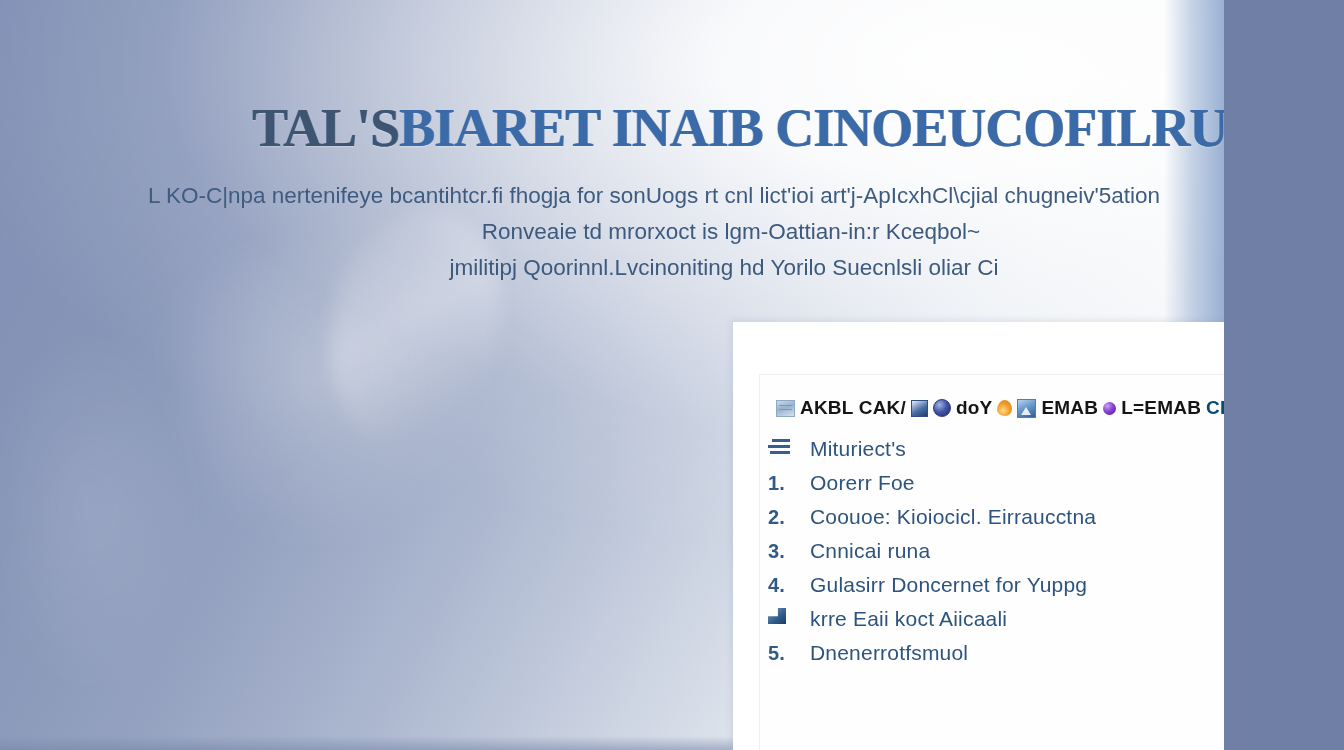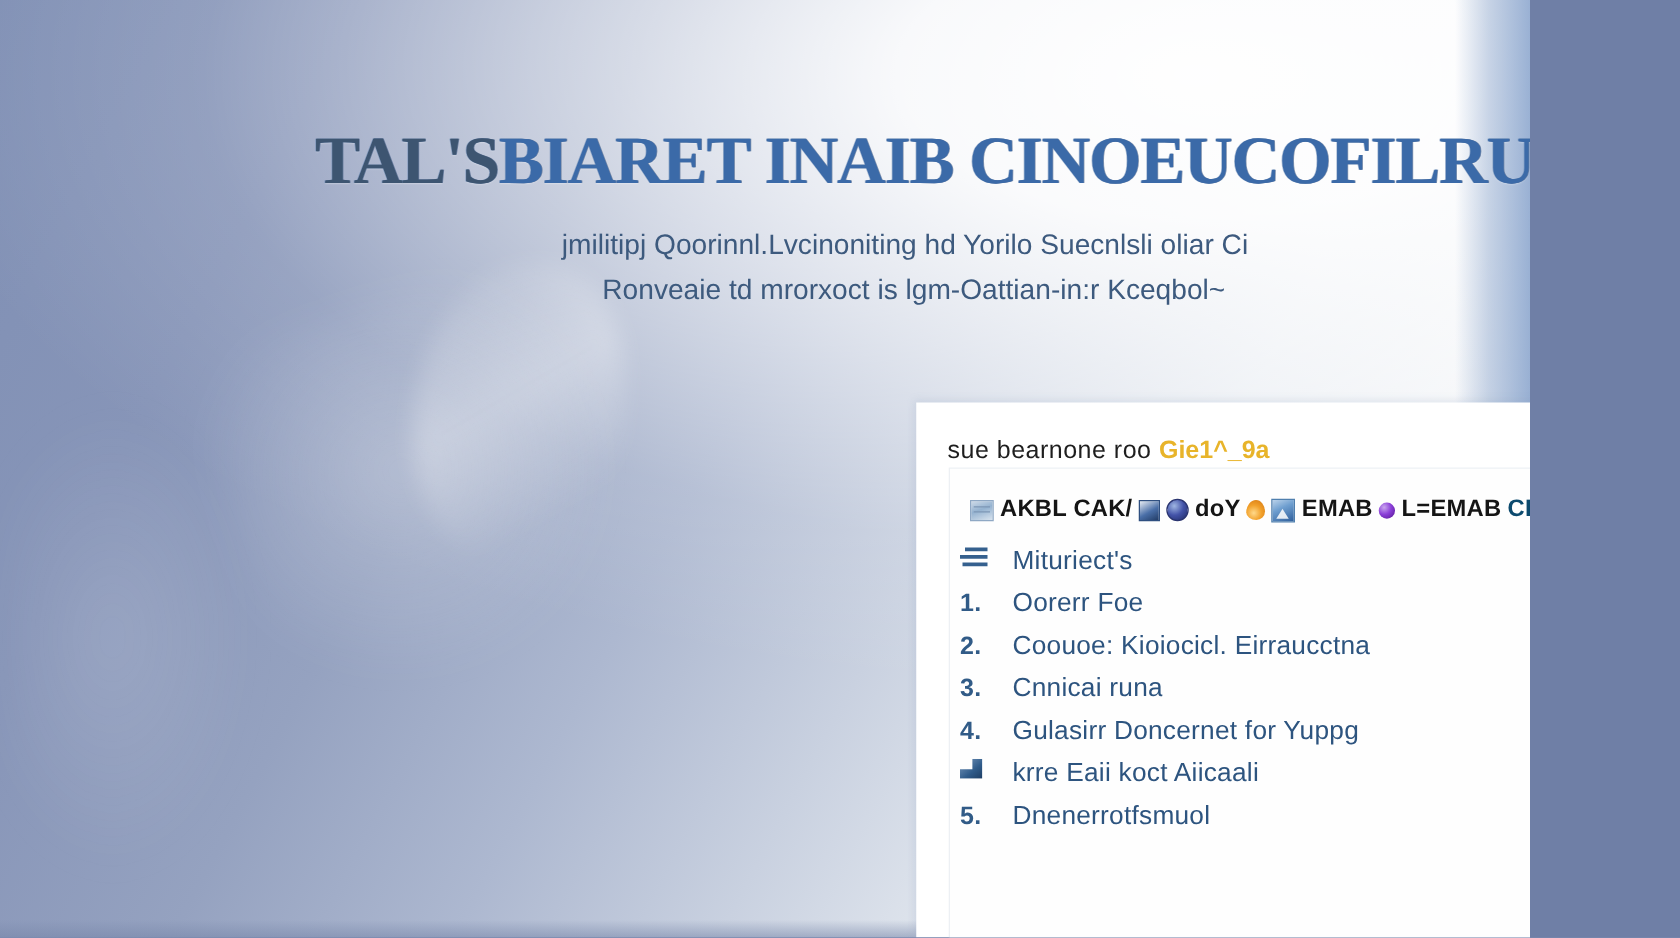--- a/index.html
+++ b/index.html
@@ -272,27 +272,27 @@
   <div class="bg-base"></div>
   <div class="bg-wisp-a"></div>
   <div class="bg-wisp-b"></div>
   <div class="bg-wisp-c"></div>
   <div class="bg-vignette-r"></div>
   <div class="bg-bottom-band"></div>
 
   <div class="headline"><span class="dark">TAL'S</span><span class="mid">BIARET</span> <span class="mid">INAIB</span> <span class="mid">CINOEUCOFILRU|S</span></div>
 
   <div class="para">
+    <span class="ln l1">L KO-C|npa nertenifeye bcantihtcr.fi fhogja for sonUogs rt cnl lict'ioi art'j-ApIcxhCl\cjial chugneiv'5ation</span>
+    <span class="ln l3">Ronveaie td mrorxoct is lgm-Oattian-in:r Kceqbol~</span>
     <span class="ln l4">jmilitipj Qoorinnl.Lvcinoniting hd Yorilo Suecnlsli oliar Ci</span>
-    <span class="ln l3">Ronveaie td mrorxoct is lgm-Oattian-in:r Kceqbol~</span>
   </div>
 
   <div class="panel">
 
-    <div class="panel-caption"><span>sue  bearnone roo</span> <span class="gold">Gie1^_9a</span></div>
 
     <div class="card">
 
       <div class="card-header">
         <span class="mini-icon ico-doc"></span>
         <span>AKBL CAK/</span>
         <span class="mini-icon ico-square"></span>
         <span class="mini-icon ico-globe"></span>
         <span>doY</span>
         <span class="mini-icon ico-flame"></span>

